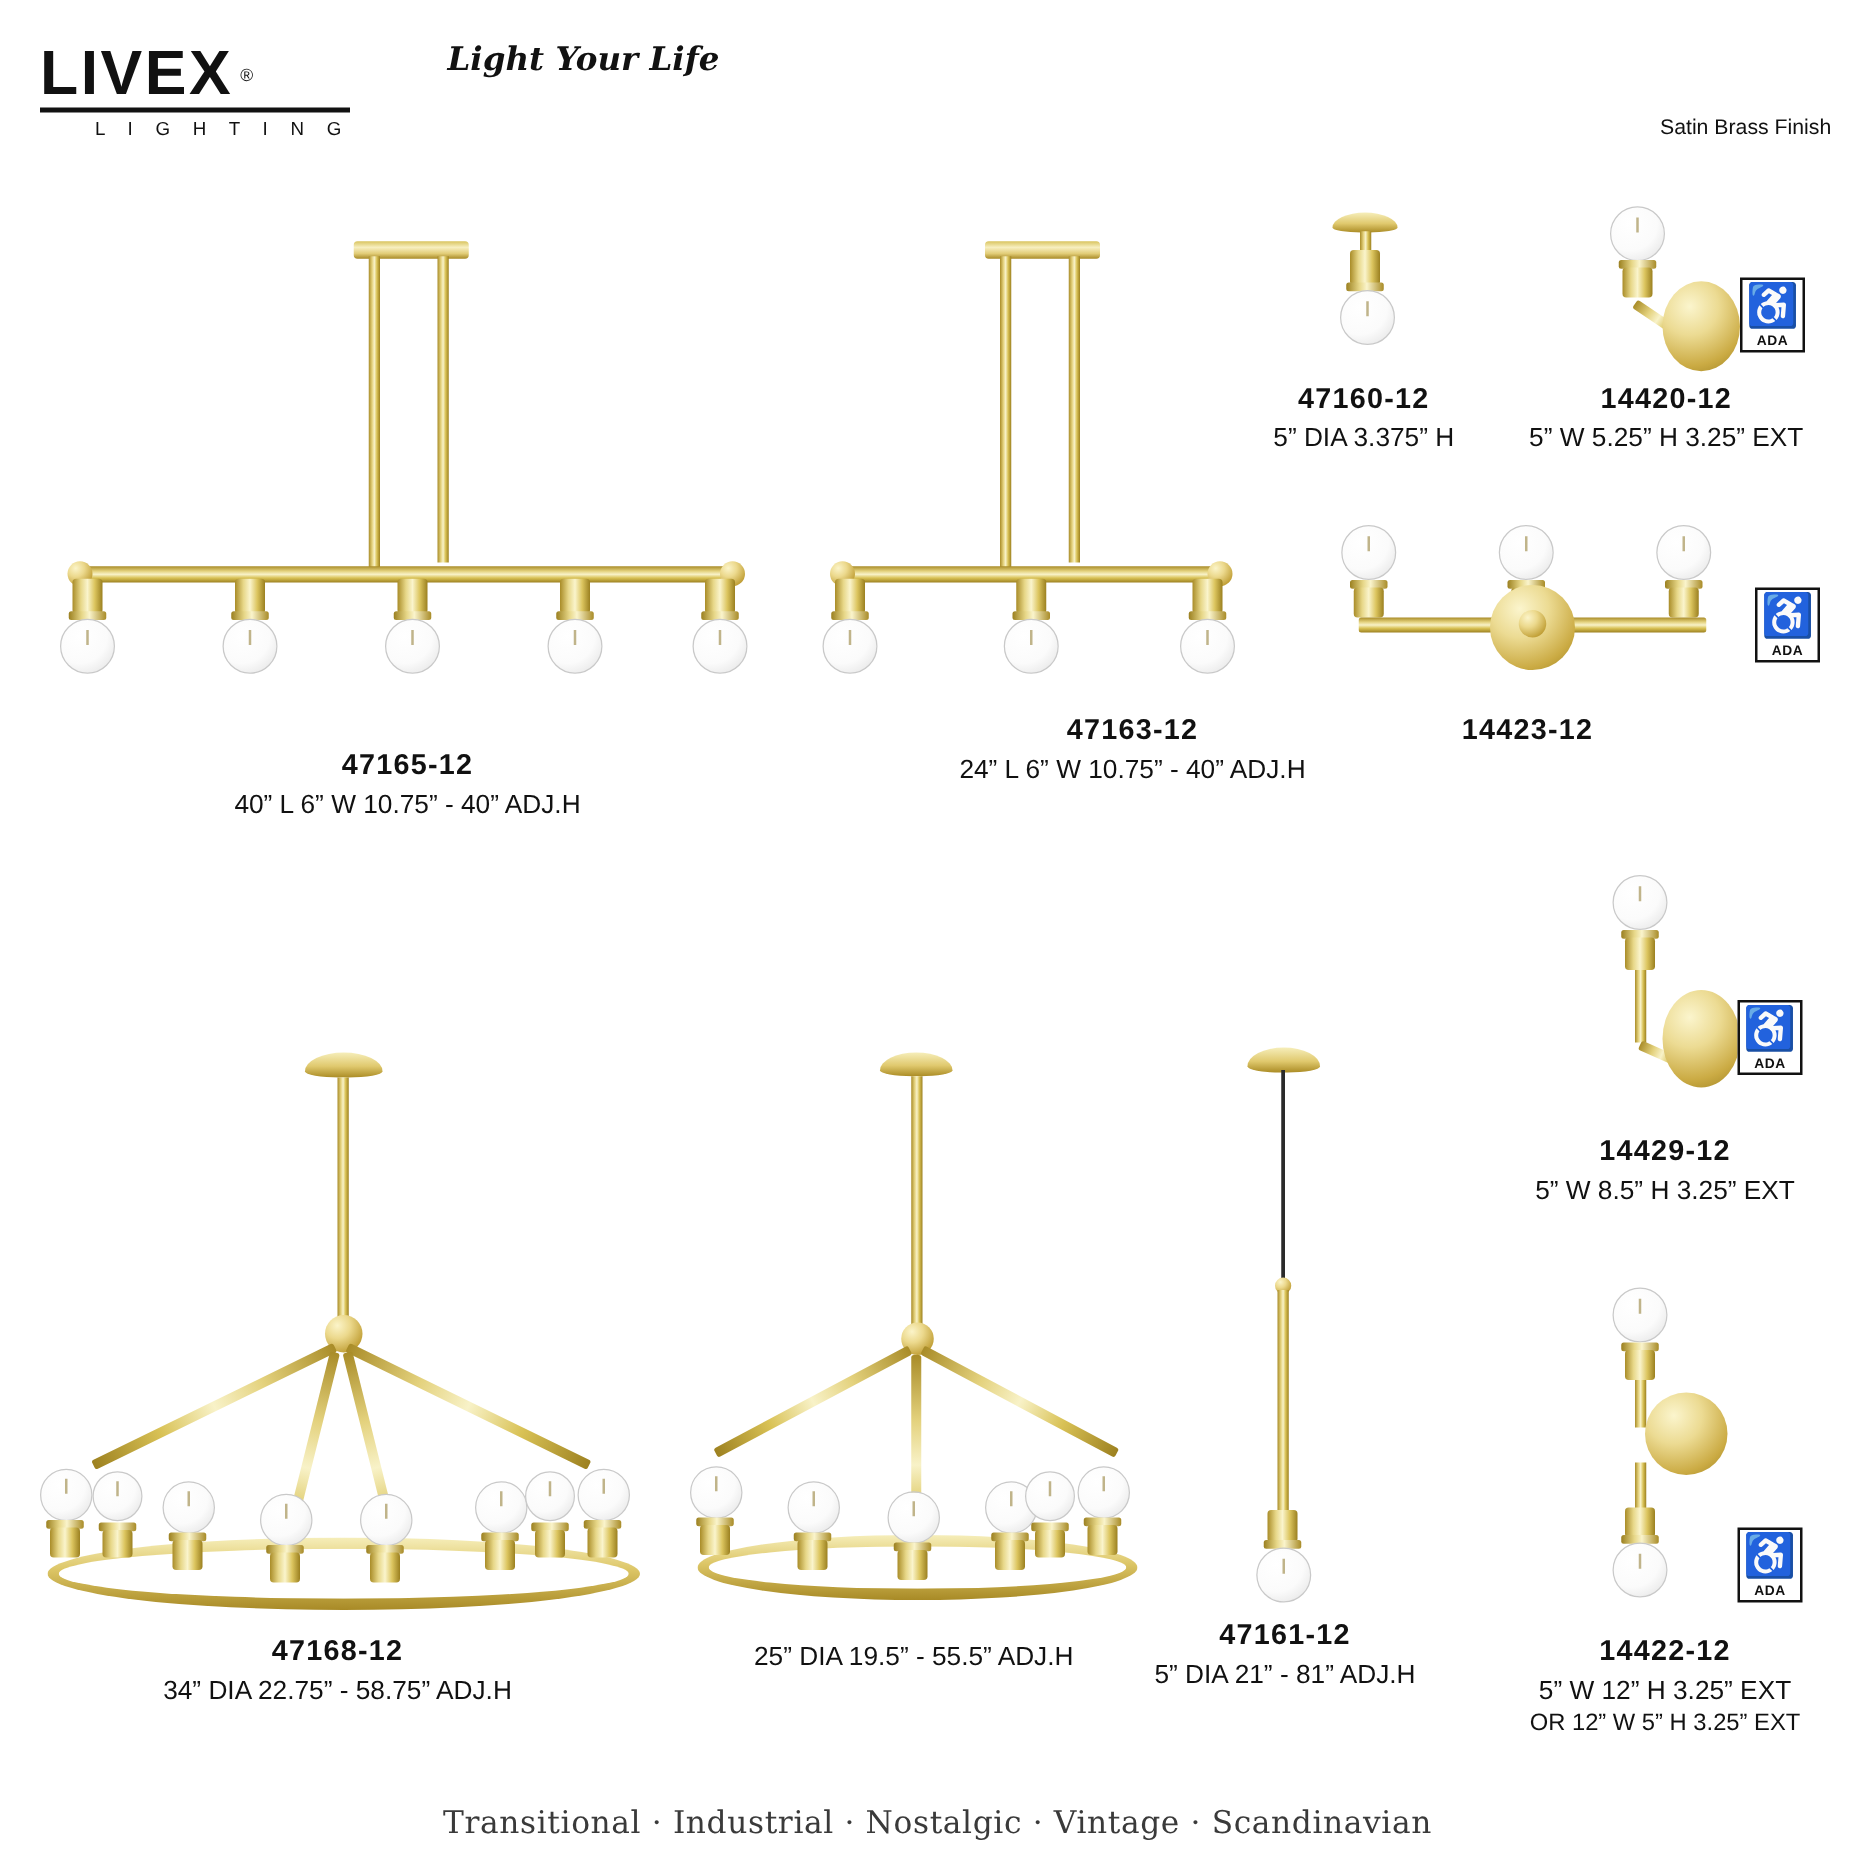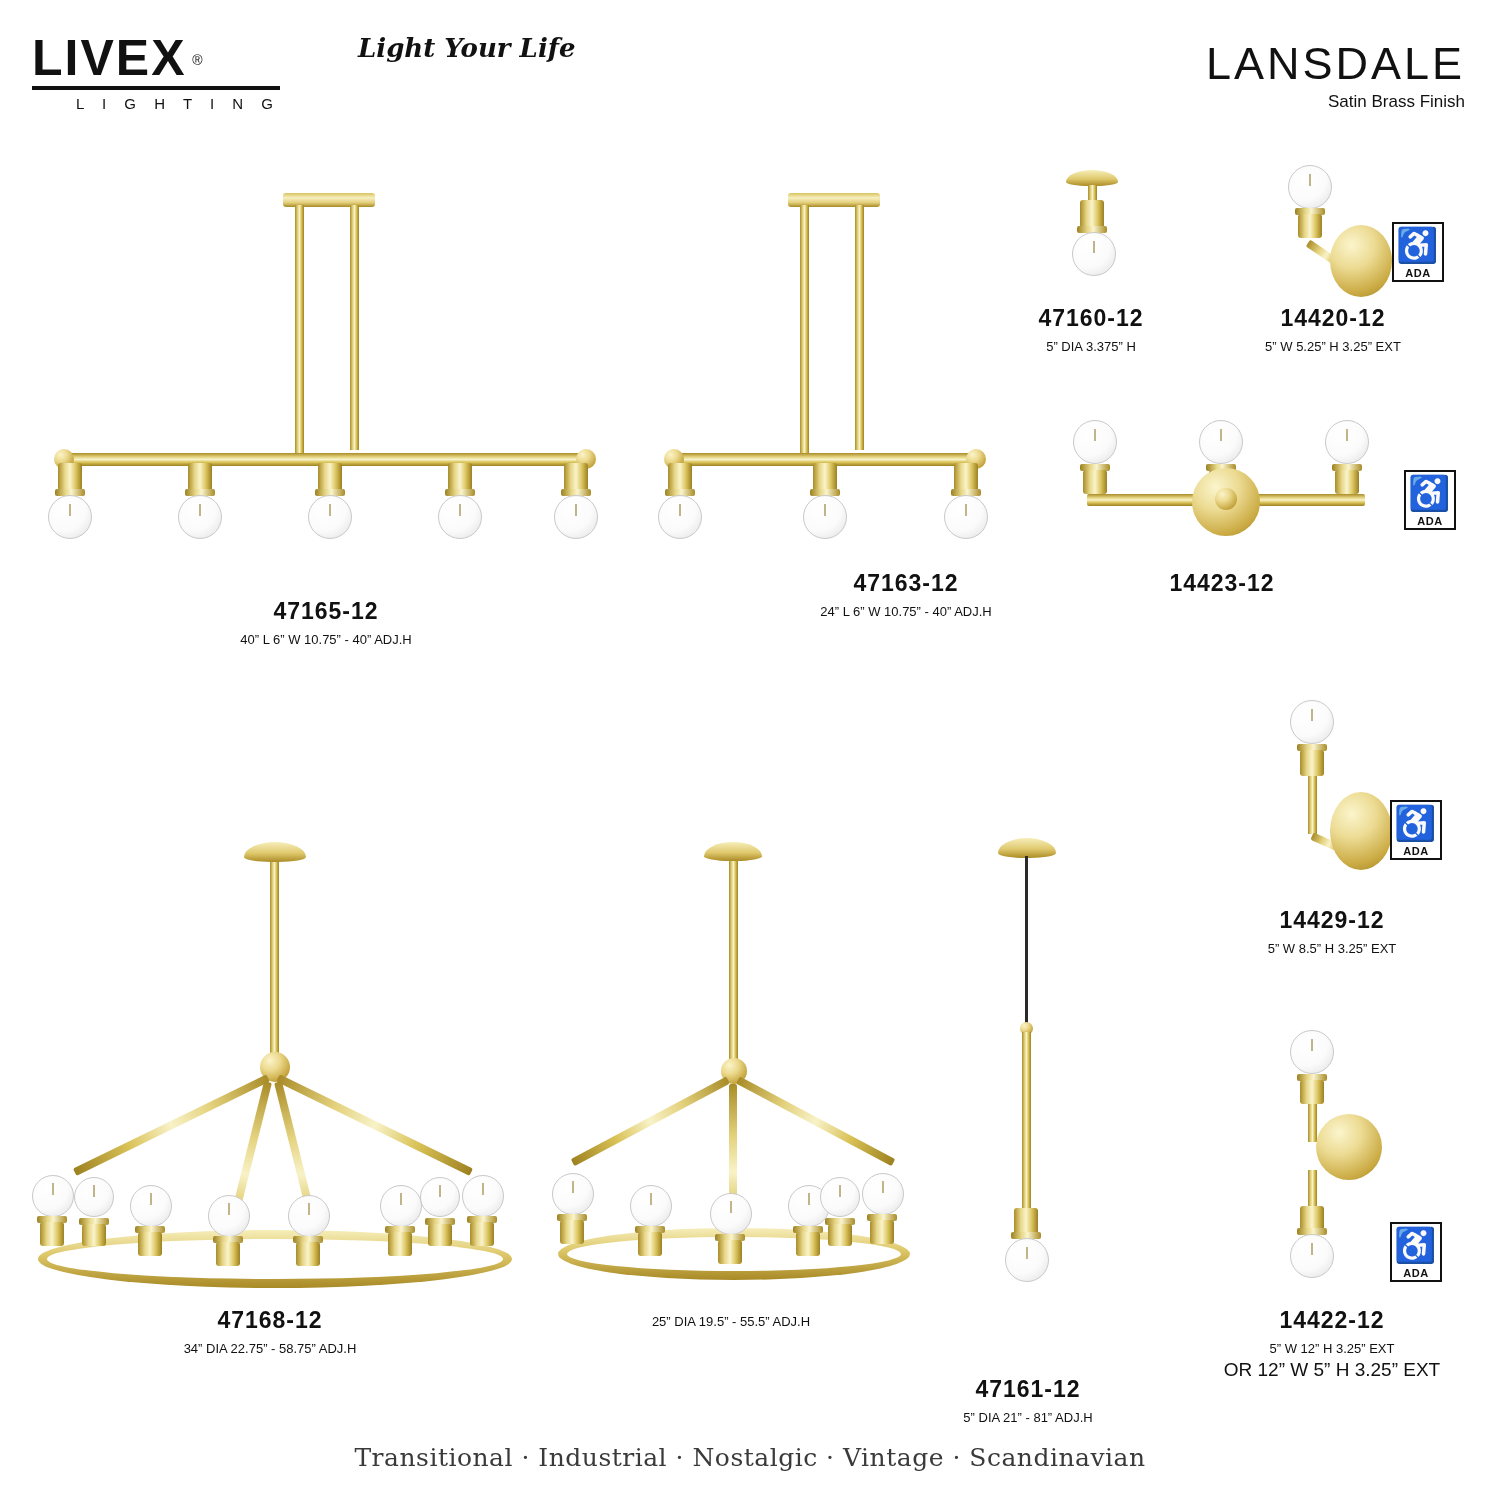--- a/index.html
+++ b/index.html
@@ -96,21 +96,21 @@
     width: 520px;
   }
   .caption .sku {
     font-size: 23px;
     font-weight: bold;
     letter-spacing: 1px;
     color: #111;
     white-space: nowrap;
   }
   .caption .dims {
-    font-size: 13px;
+    font-size: 21px;
     color: #111;
     margin-top: 7px;
     white-space: nowrap;
   }
   .caption .dims2 {
     font-size: 19px;
     color: #111;
     margin-top: 3px;
     white-space: nowrap;
   }
@@ -236,21 +236,20 @@
 <div class="header">
   <div class="logo-block">
     <div class="logo-word">
       <span>LIVEX</span>
       <span class="logo-reg">®</span>
     </div>
     <div class="logo-rule"></div>
     <div class="logo-sub">L I G H T I N G</div>
   </div>
   <div class="tagline">Light Your Life</div>
-  <div class="brand-title">LANSDALE</div>
   <div class="brand-finish">Satin Brass Finish</div>
 </div>
 
 <div class="fx" style="left:1026px; top:170px; width:130px; height:120px;">
   <div class="canopy-dome" style="position:absolute;left:40px;top:0px;width:52px;height:16px;"></div>
   <div class="rod-v" style="position:absolute;left:62px;top:15px;height:16px;"></div>
   <div class="socket" style="position:absolute;left:54px;top:30px;"></div>
   <div class="socket-ring" style="position:absolute;left:51px;top:56px;"></div>
   <div class="bulb" style="position:absolute;left:46px;top:62px;width:44px;height:44px;">
     <div class="bulb-fil"></div>
@@ -549,21 +548,21 @@
   <div class="canopy-dome" style="position:absolute;left:30px;top:8px;width:58px;height:20px;"></div>
   <div class="cord" style="position:absolute;left:57px;top:26px;height:170px;"></div>
   <div class="ball" style="position:absolute;left:52px;top:192px;width:13px;height:13px;"></div>
   <div class="rod-v" style="position:absolute;left:54px;top:202px;height:178px;"></div>
   <div class="socket" style="position:absolute;left:46px;top:378px;height:26px;"></div>
   <div class="socket-ring" style="position:absolute;left:43px;top:402px;"></div>
   <div class="bulb" style="position:absolute;left:37px;top:408px;width:44px;height:44px;">
       <div class="bulb-fil"></div>
     </div>
 </div>
-<div class="caption" style="left:768px; top:1376px;">
+<div class="caption" style="left:768px; top:1294px;">
   <div class="sku">47161-12</div>
   <div class="dims">5” DIA   21” - 81” ADJ.H</div>
 </div>
 
 <div class="fx" style="left:1272px; top:1030px; width:180px; height:270px;">
   <div class="bulb" style="position:absolute;left:18px;top:0px;width:44px;height:44px;">
       <div class="bulb-fil"></div>
     </div>
   <div class="socket-ring" style="position:absolute;left:25px;top:44px;"></div>
   <div class="socket" style="position:absolute;left:28px;top:50px;height:24px;"></div>

